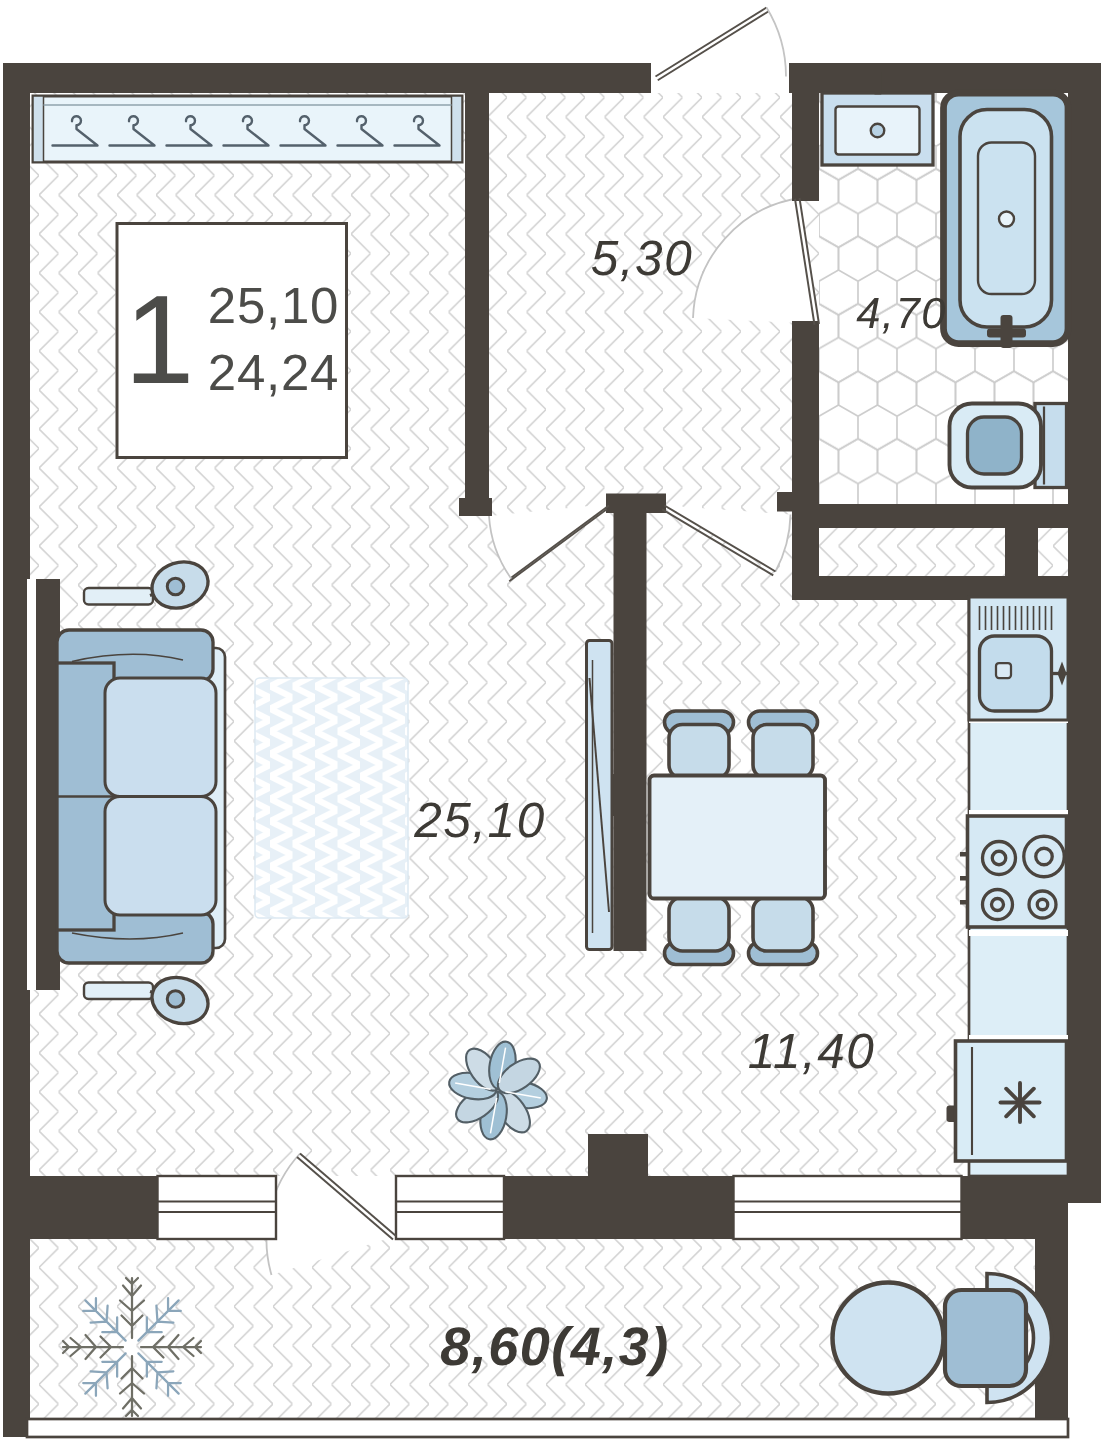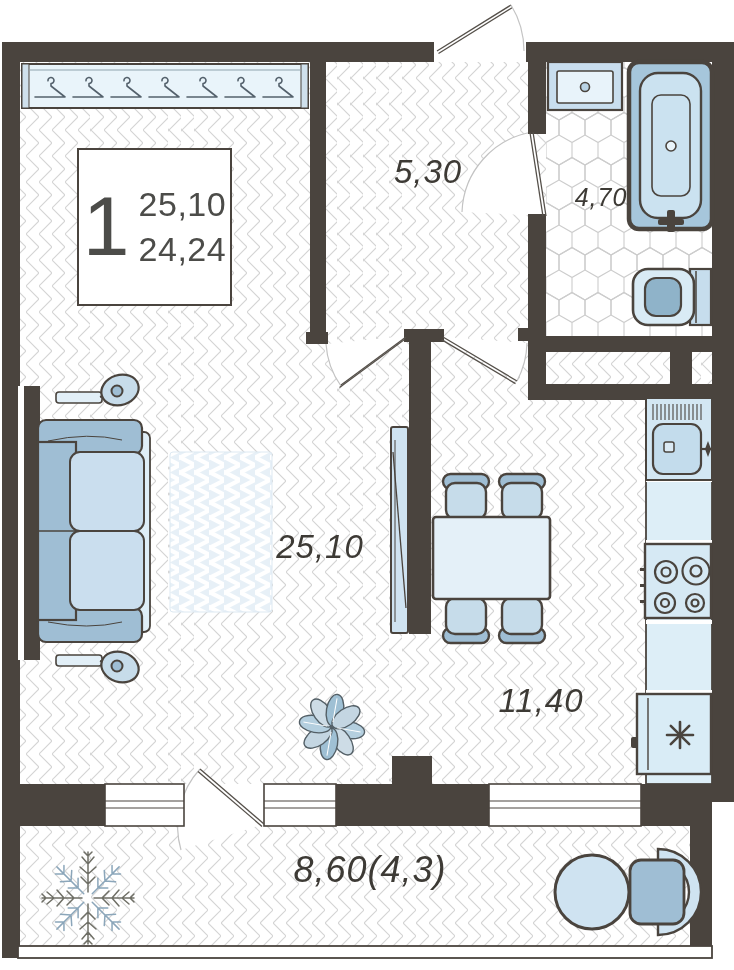--- a/index.html
+++ b/index.html
@@ -342,17 +342,17 @@
 
 <div class="unit-card">
   <div class="unit-num">1</div>
   <div class="unit-areas">
     <div>25,10</div>
     <div>24,24</div>
   </div>
 </div>
 
 <div class="room-label" style="left:428px;top:172px;">5,30</div>
-<div class="room-label" style="left:601px;top:197px;font-size:25px;">4,70</div>
+<div class="room-label" style="left:601px;top:210px;font-size:29px;">4,70</div>
 <div class="room-label" style="left:320px;top:547px;">25,10</div>
 <div class="room-label" style="left:541px;top:701px;font-style:italic;">11,40</div>
-<div class="room-label big" style="left:370px;top:870px;">8,60(4,3)</div>
+<div class="room-label big" style="left:370px;top:898px;font-weight:bold;">8,60(4,3)</div>
 </div>
 
 </body></html>

